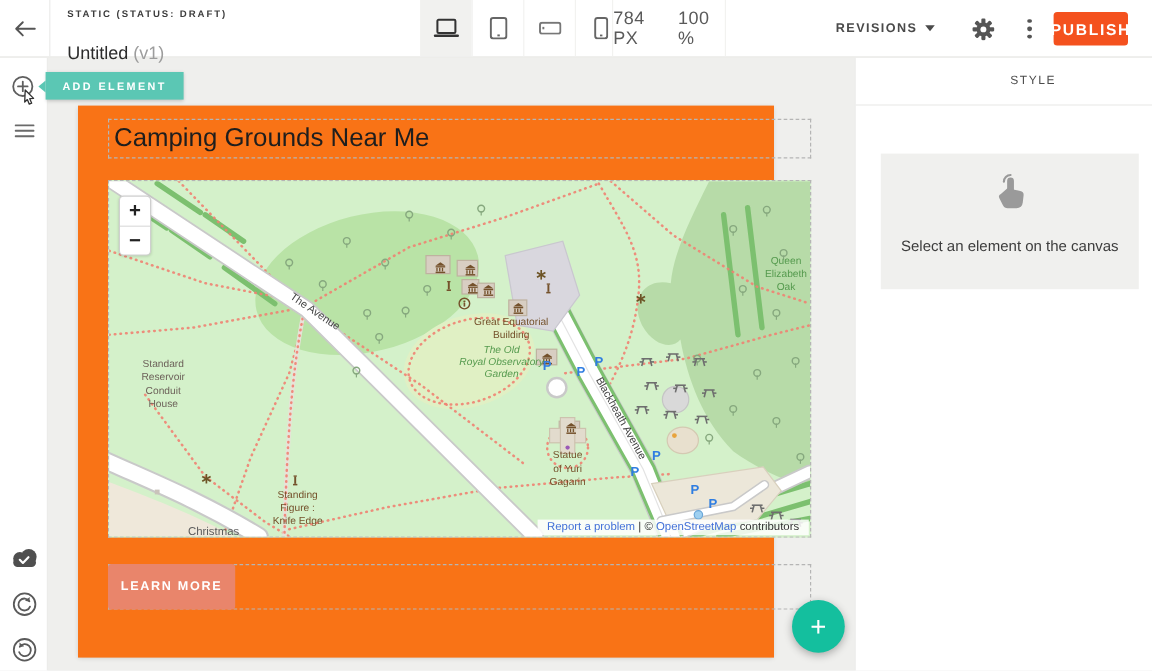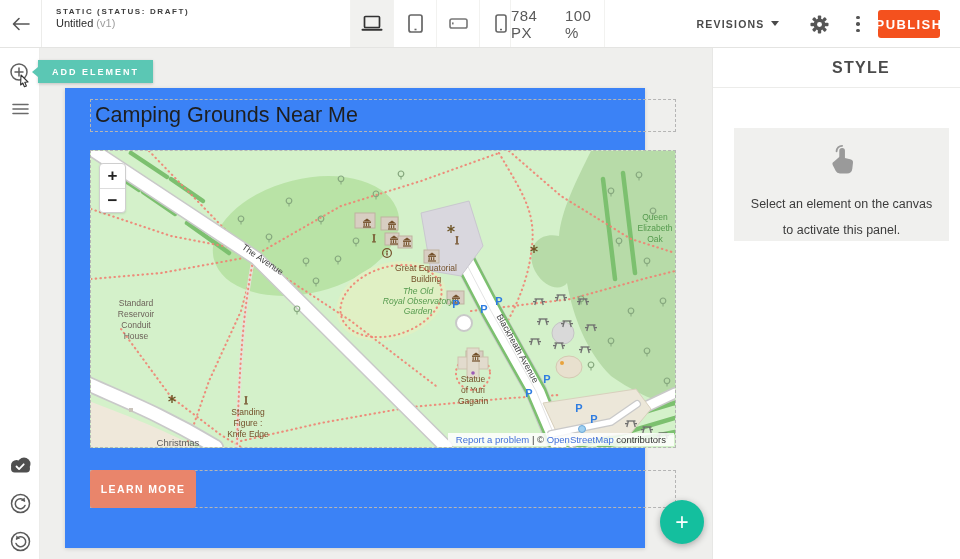--- a/index.html
+++ b/index.html
@@ -7,21 +7,21 @@
   #app{position:relative;width:960px;height:559px;overflow:hidden;
        font-family:"Liberation Sans","DejaVu Sans",sans-serif;background:#efefed;}
 
   
   #topbar{position:absolute;left:0;top:0;width:960px;height:48px;background:#fff;
           border-bottom:1px solid #e4e4e2;z-index:30;}
   #back-btn{position:absolute;left:0;top:0;width:42px;height:47px;border-right:1px solid #ececea;
             display:flex;align-items:center;justify-content:center;cursor:pointer;}
   #title-block{position:absolute;left:56px;top:7px;}
   #status-label{font-size:8px;letter-spacing:1.6px;color:#3d3d3d;font-weight:bold;}
-  #doc-title{font-size:11px;color:#2b2b2b;margin-top:1px;}
+  #doc-title{font-size:15px;color:#2b2b2b;margin-top:20px;}
   #doc-title .ver{color:#9d9d9d;}
   .dev-cell{position:absolute;top:0;height:47px;width:43px;display:flex;align-items:center;
             justify-content:center;border-left:1px solid #f2f2f0;cursor:pointer;}
   .dev-cell.sel{background:#f1f1ef;}
   #vp-info{position:absolute;left:510px;top:0;width:95px;height:47px;display:flex;gap:9px;
            align-items:center;justify-content:center;border-left:1px solid #f2f2f0;
            border-right:1px solid #f2f2f0;font-size:15px;color:#5a5a5a;letter-spacing:.4px;}
   #revisions{position:absolute;left:693px;top:0;width:90px;height:47px;display:flex;gap:7px;
              align-items:center;justify-content:center;font-size:10.5px;font-weight:bold;
              letter-spacing:1.2px;color:#4a4a4a;cursor:pointer;}
@@ -43,21 +43,21 @@
            justify-content:center;cursor:pointer;}
   #tooltip{position:absolute;left:38px;top:60px;height:23px;background:#5bc7b4;color:#fff;
            font-size:9px;font-weight:bold;letter-spacing:2px;display:flex;align-items:center;
            padding:0 14px;z-index:40;box-shadow:0 1px 3px rgba(0,0,0,.2);}
   #tooltip:before{content:"";position:absolute;left:-6px;top:7px;width:0;height:0;
            border-top:5px solid transparent;border-bottom:5px solid transparent;
            border-right:6px solid #5bc7b4;}
 
   
   #canvas{position:absolute;left:40px;top:48px;width:672px;height:511px;background:#efefed;}
-  #page{position:absolute;left:25px;top:40px;width:580px;height:460px;background:#3b82f6;
+  #page{position:absolute;left:25px;top:40px;width:580px;height:460px;background:#f97316;
         box-shadow:0 1px 4px rgba(0,0,0,.14);}
   #heading-block{position:absolute;left:25px;top:11px;width:586px;height:33px;
         border:1px dashed #b5b5b5;font-size:21.5px;color:#1e1e1e;line-height:31px;
         padding-left:4px;white-space:nowrap;overflow:hidden;}
   #map-block{position:absolute;left:25px;top:62px;width:586px;height:298px;
         border:1px dashed #b5b5b5;background:#d4f1ca;}
   #map-block svg{position:absolute;left:0;top:0;}
   #zoom-ctl{position:absolute;left:8px;top:12px;width:27px;background:#fff;
         border:1px solid #cfcfcf;border-radius:4px;overflow:hidden;z-index:5;
         box-shadow:0 1px 2px rgba(0,0,0,.1);}
@@ -73,22 +73,22 @@
         display:flex;align-items:center;justify-content:center;cursor:pointer;}
   #fab{position:absolute;left:595px;top:412px;width:44px;height:44px;border-radius:50%;
         background:#14bf9e;color:#fff;font-size:23px;display:flex;align-items:center;
         justify-content:center;box-shadow:0 2px 7px rgba(0,0,0,.3);cursor:pointer;z-index:10;}
 
   
   #panel{position:absolute;left:712px;top:48px;width:248px;height:511px;background:#fff;
          border-left:1px solid #e7e7e5;}
   #tabs{position:absolute;left:0;top:0;width:248px;height:40px;border-bottom:1px solid #ececea;
         display:flex;}
-  .tab{flex:1;display:flex;align-items:center;justify-content:center;font-size:16px;
-       font-weight:bold;letter-spacing:1.3px;cursor:pointer;position:relative;margin-left:48px;}
+  .tab{flex:1;display:flex;align-items:center;justify-content:center;font-size:10px;
+       font-weight:normal;letter-spacing:1.3px;cursor:pointer;position:relative;margin-left:48px;}
   #tab-style{color:#4b4b4b;}
   #tab-element{color:#bdbdbd;}
   #tab-element:after{content:"";position:absolute;left:0;right:0;bottom:-1px;height:2px;background:#f4836b;}
   #empty-box{position:absolute;left:21px;top:80px;width:215px;height:113px;background:#f0f0ee;
         text-align:center;}
   #empty-box .txt{font-size:12.5px;color:#3c3c3c;line-height:26px;margin-top:9px;}
   #tap-icon{margin-top:16px;}
 
   
   text{font-family:"Liberation Sans","DejaVu Sans",sans-serif;}
@@ -478,18 +478,17 @@
     <div id="empty-box">
       <svg id="tap-icon" width="34" height="34" viewBox="0 0 30 30">
         <g fill="#9a9a9a">
           <rect x="12.6" y="3.5" width="5" height="13" rx="2.5"></rect>
           <path d="M8,15.5 q-2.2,1 -1.1,3.2 l2.6,5.2 q1,2.1 3.6,2.1 h6.3 q4.2,0 4.7,-4.2 l0.6,-5.2 q0.3,-2.6 -2.5,-3.2 l-9.4,-2.1 Z"></path>
         </g>
         <path d="M10.2,6.5 a4.9,4.9 0 0 1 4.9,-4.9" fill="none" stroke="#9a9a9a" stroke-width="1.6" stroke-linecap="round"></path>
       </svg>
       <div class="txt">
         <div>Select an element on the canvas</div>
-        <div>to activate this panel.</div>
       </div>
     </div>
   </div>
 
 </div>
 
 </body></html>

